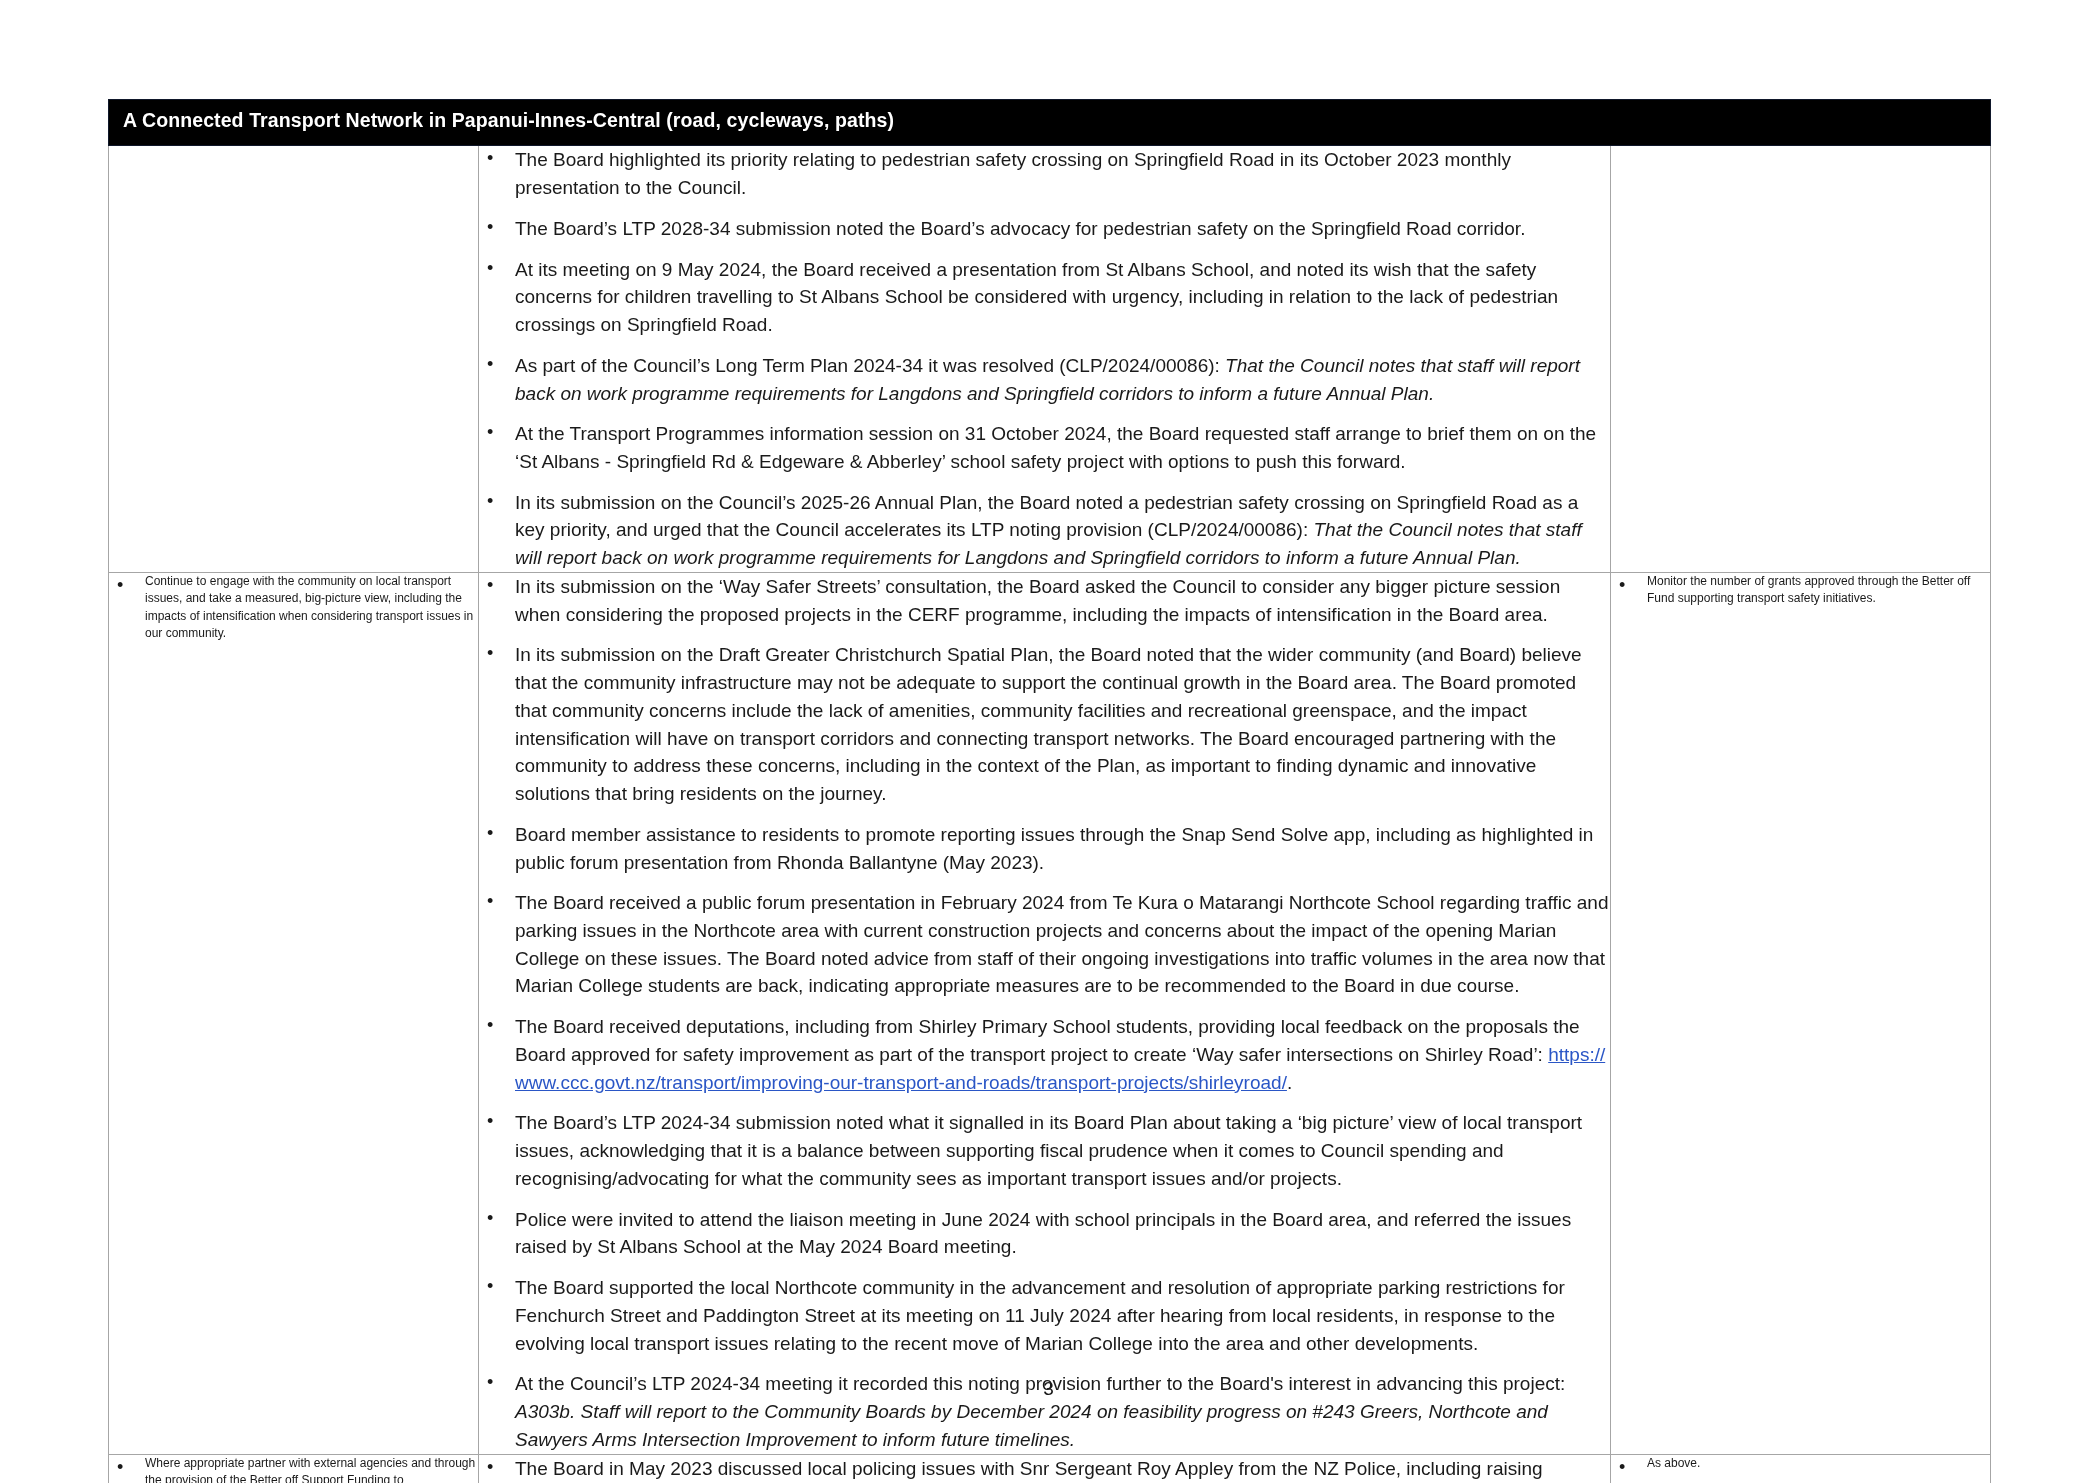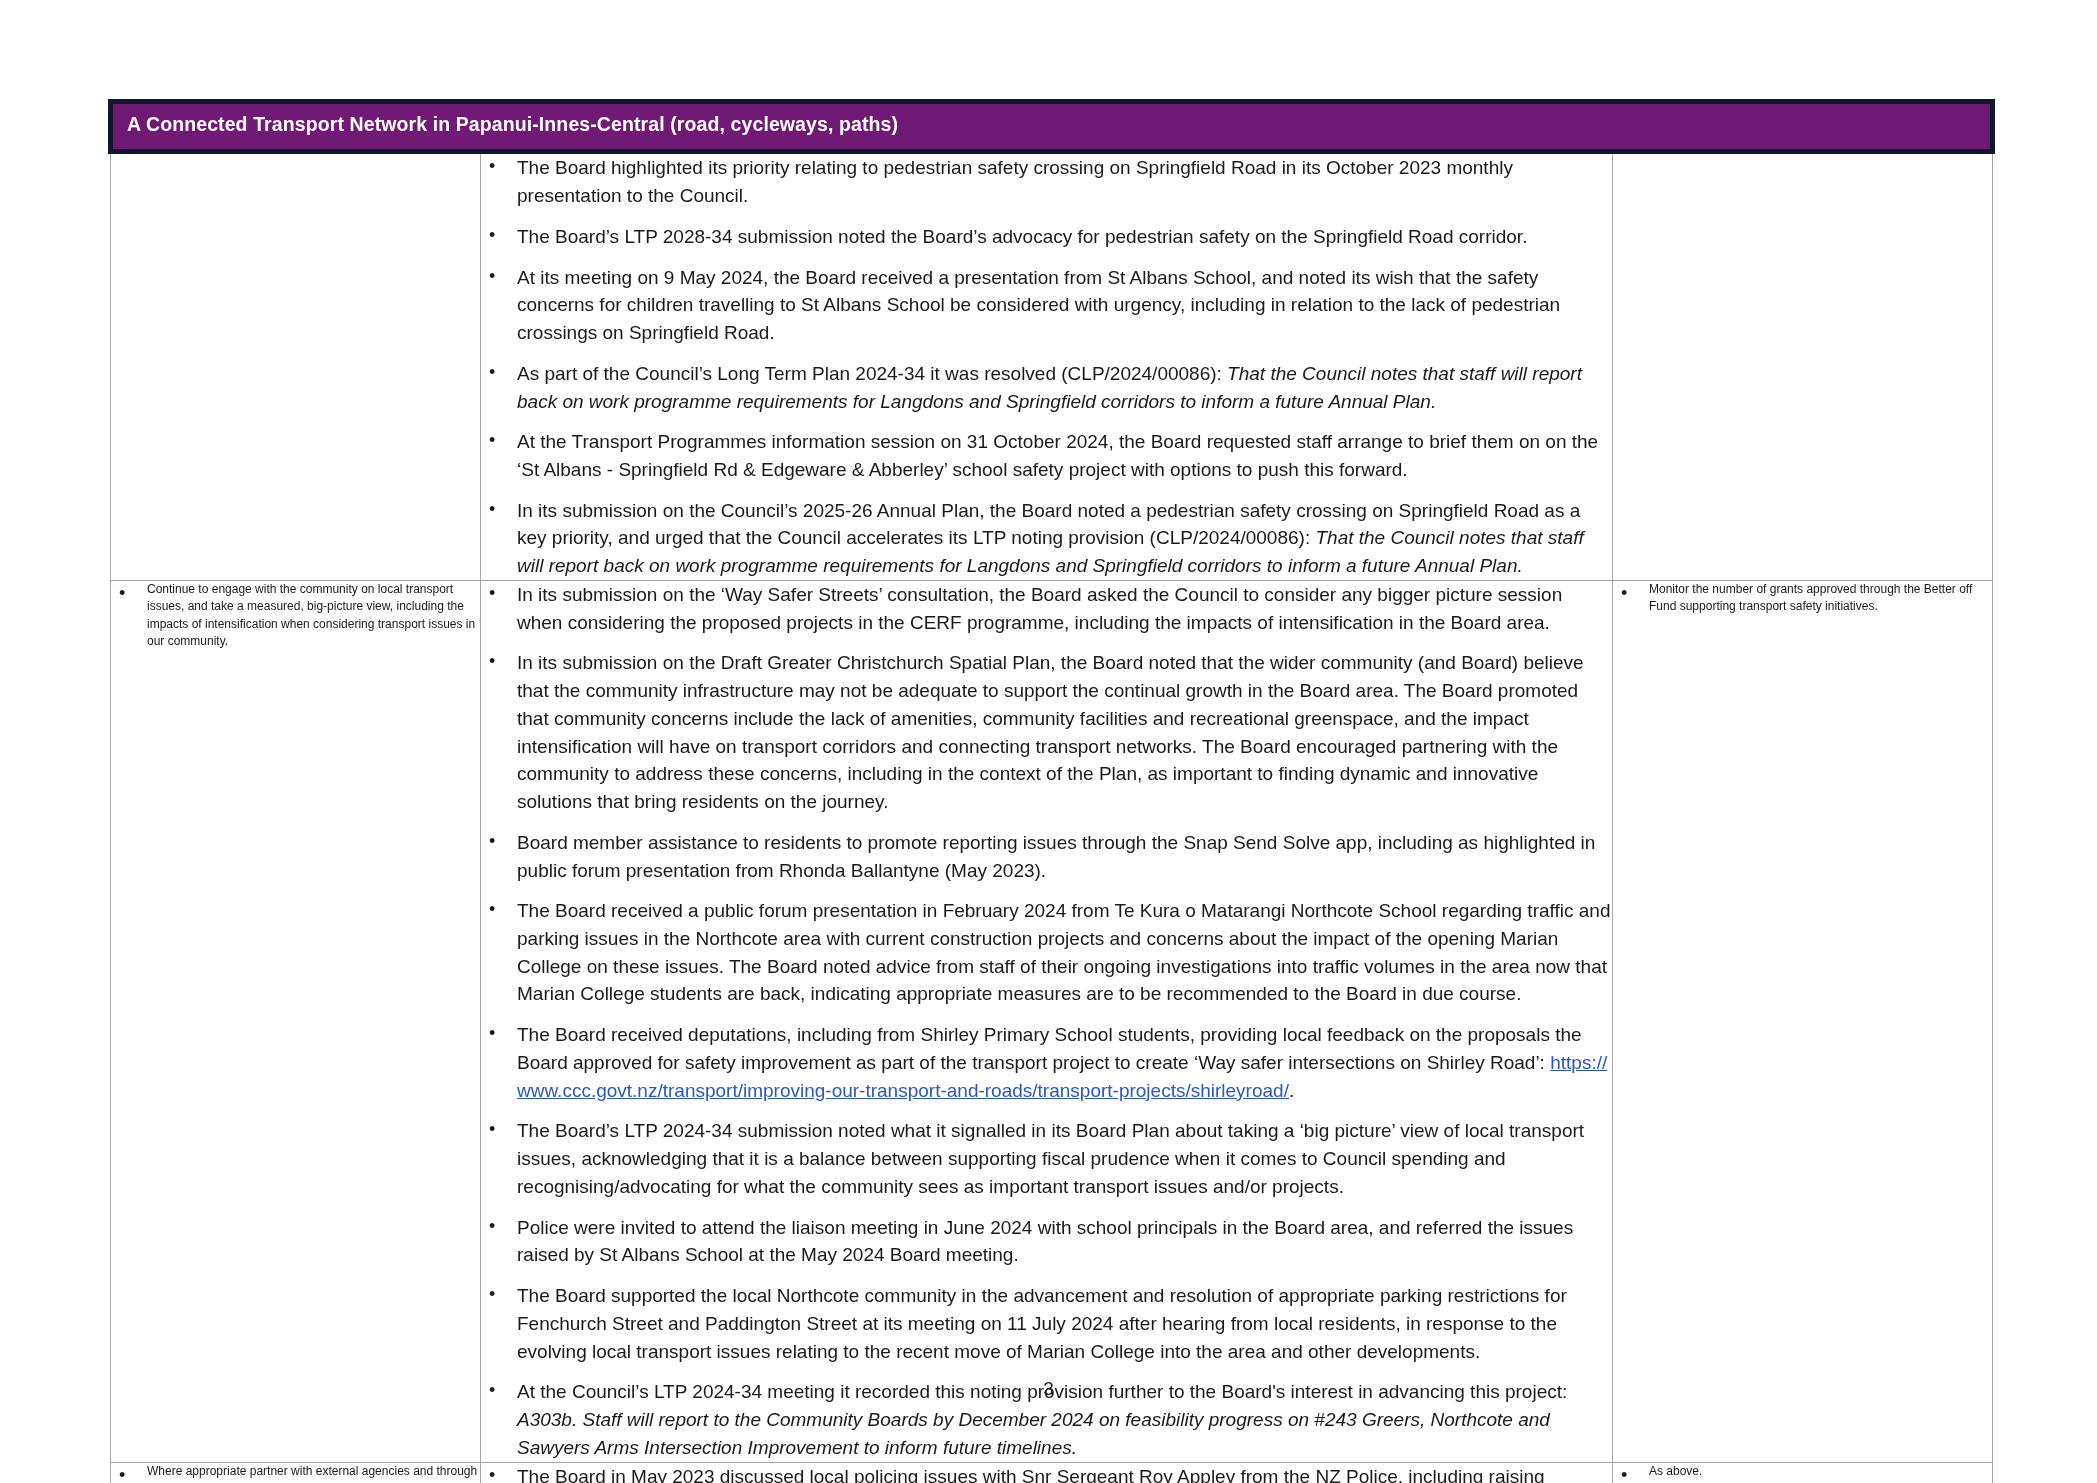--- a/index.html
+++ b/index.html
@@ -39,22 +39,22 @@
     border: 1px solid #a6a6a6;
     vertical-align: top;
     padding: 0;
   }
 
   .col-goal  { width: 370px; }
   .col-act   { width: 1132px; }
   .col-meas  { width: 380px; }
 
   .header-row td {
-    background: #701a75;
-    border: 5px solid #0f172a;
+    background: #000000;
+    border: 1px solid #0f172a;
     padding: 9px 14px 13px 14px;
   }
   .header-title {
     color: #ffffff;
     font-size: 19.5px;
     font-weight: bold;
     letter-spacing: 0.1px;
     line-height: 1.2;
   }
 

